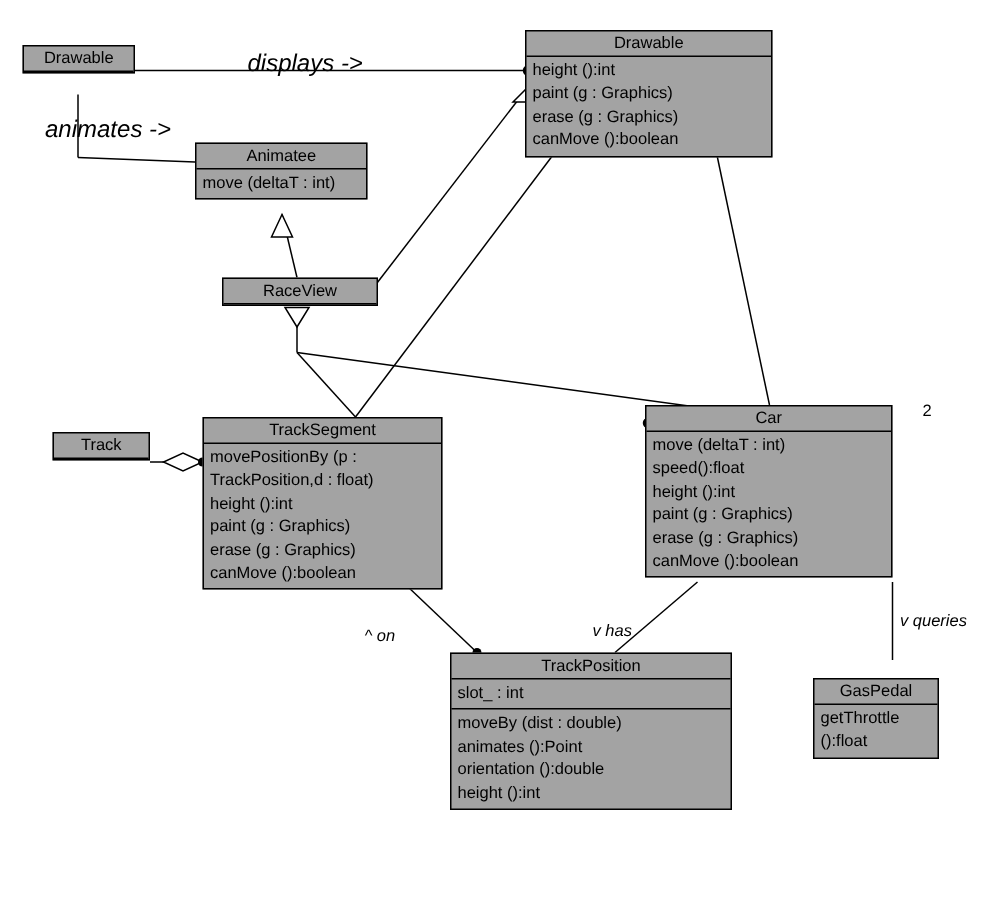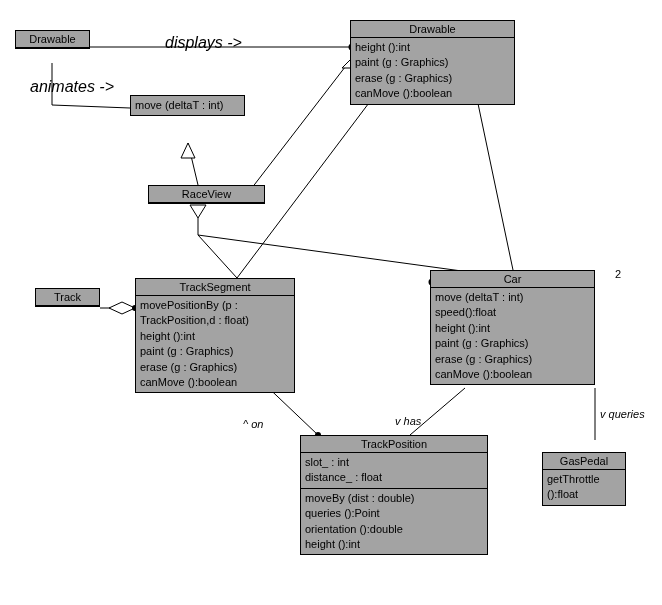--- a/index.html
+++ b/index.html
@@ -120,26 +120,27 @@
     <div class="box-title">Drawable</div>
     <div class="box-section">
       <p>height ():int</p>
       <p>paint (g : Graphics)</p>
       <p>erase (g : Graphics)</p>
       <p>canMove ():boolean</p>
     </div>
   </div>
 
   <div class="uml-box" style="left:130px; top:95px; width:115px;">
+    <div class="box-title">Animatee</div>
     <div class="box-section">
       <p>move (deltaT : int)</p>
     </div>
   </div>
 
-  <div class="uml-box" style="left:148px; top:185px; width:117px;">
+  <div class="uml-box" style="left:148px; top:185px; width:104px;">
     <div class="box-title">RaceView</div>
   </div>
 
   <div class="uml-box" style="left:35px; top:288px; width:65px;">
     <div class="box-title">Track</div>
   </div>
 
   <div class="uml-box" style="left:135px; top:278px; width:160px;">
     <div class="box-title">TrackSegment</div>
     <div class="box-section">
@@ -160,25 +161,24 @@
       <p>paint (g : Graphics)</p>
       <p>erase (g : Graphics)</p>
       <p>canMove ():boolean</p>
     </div>
   </div>
 
   <div class="uml-box" style="left:300px; top:435px; width:188px;">
     <div class="box-title">TrackPosition</div>
     <div class="box-section">
       <p>slot_ : int</p>
-      <p>distance_ : float</p>
     </div>
     <div class="box-section">
       <p>moveBy (dist : double)</p>
-      <p>queries ():Point</p>
+      <p>animates ():Point</p>
       <p>orientation ():double</p>
       <p>height ():int</p>
     </div>
   </div>
 
   <div class="uml-box" style="left:542px; top:440px; width:84px;margin-top:12px;">
     <div class="box-title">GasPedal</div>
     <div class="box-section">
       <p>getThrottle ():float</p>
     </div>

